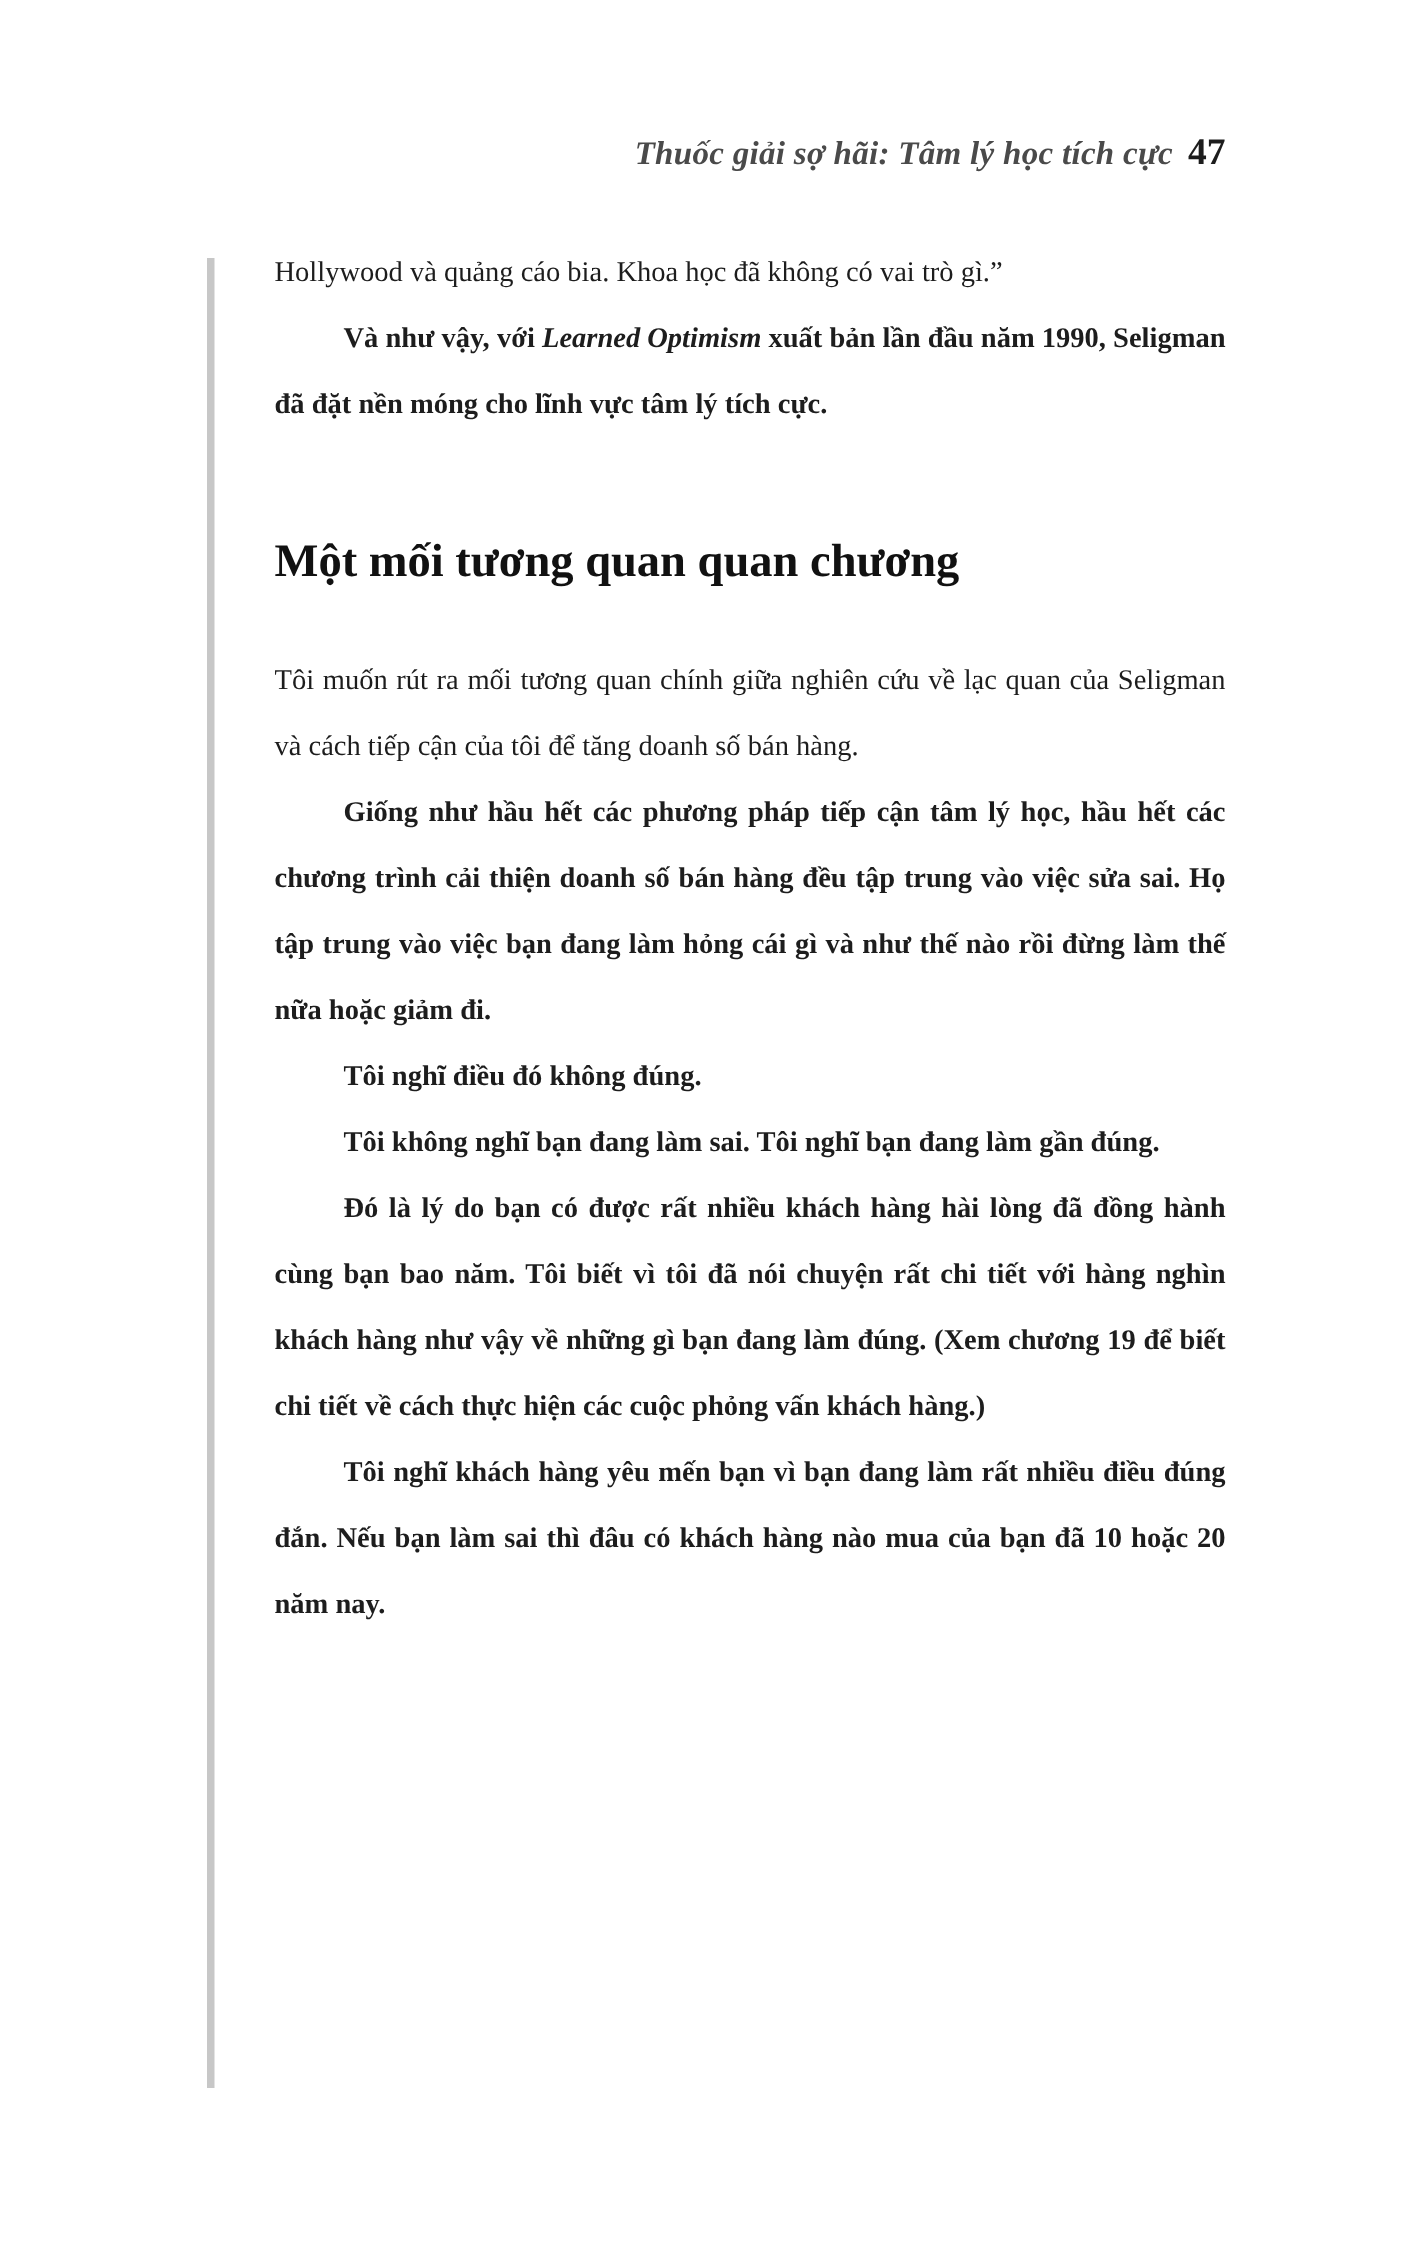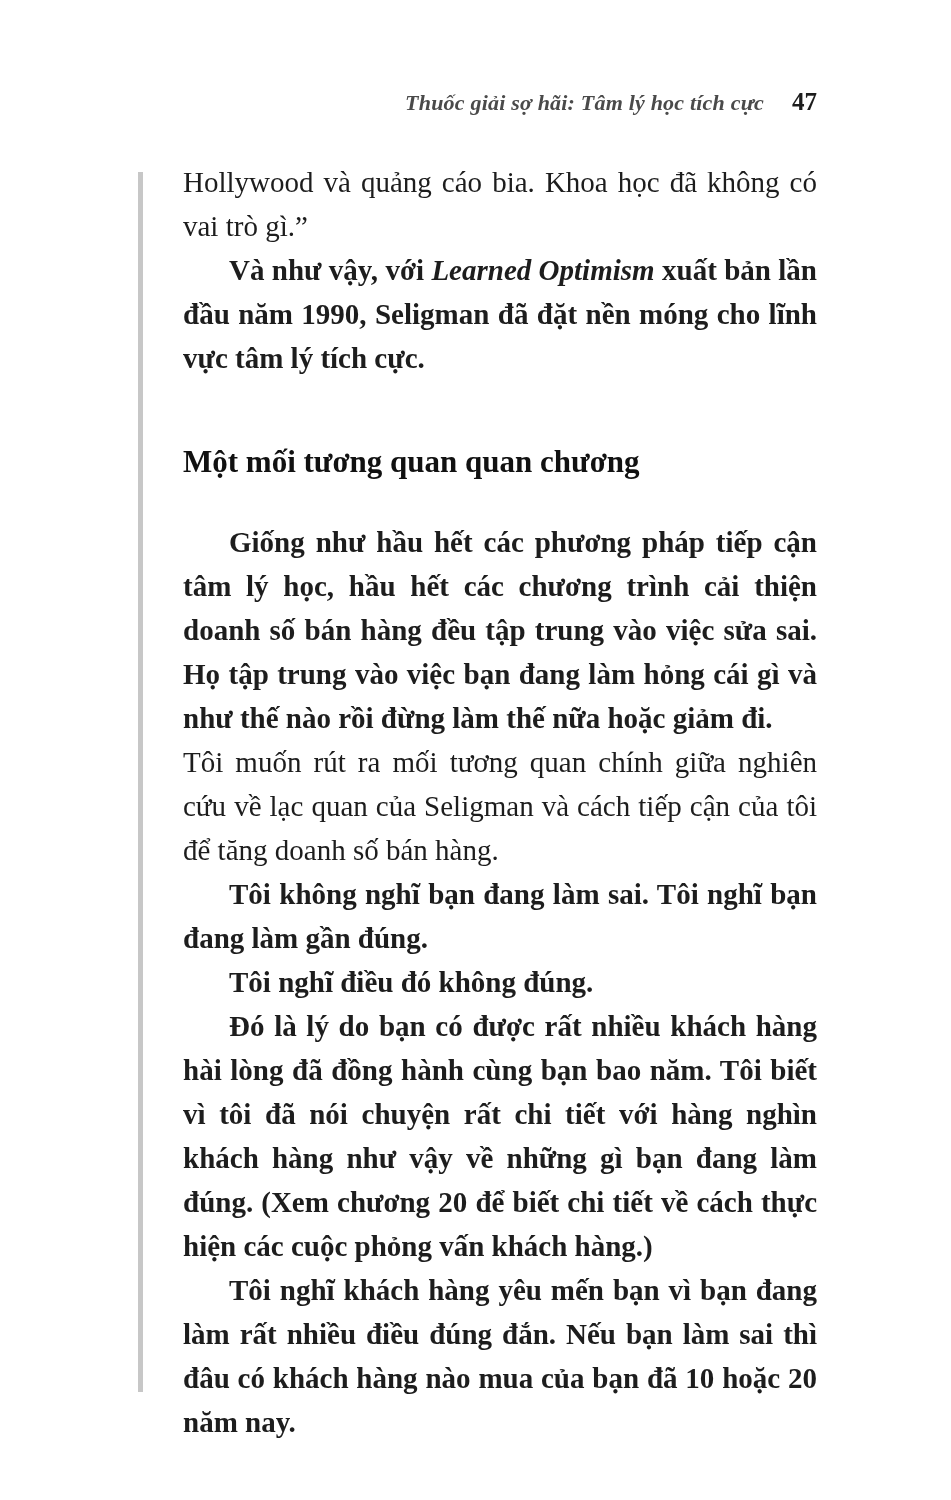--- a/index.html
+++ b/index.html
@@ -28,39 +28,39 @@
     font-size: 22px;
     color: #4a4a4a;
     letter-spacing: 0.2px;
     font-weight: bold;
   }
   .page-number {
     font-style: normal;
     font-weight: bold;
     font-size: 25px;
     color: #1d1d1d;
-    margin-left: 28px;
+    margin-left: 10px;
   }
   .margin-rule {
     position: absolute;
     left: 138px;
     top: 172px;
     width: 5px;
     height: 1220px;
     background: #c7c7c7;
   }
   .body-text {
     position: absolute;
     left: 183px;
     top: 160px;
     width: 634px;
   }
   .body-text p.paragraph {
     margin: 0;
-    font-size: 29px;
+    font-size: 19px;
     line-height: 44px;
     text-align: justify;
     text-justify: inter-word;
   }
   .body-text p.paragraph.indent {
     text-indent: 46px;
     font-weight: bold;
   }
   .body-text h2.heading {
     margin: 62px 0 38px 0;
@@ -79,19 +79,19 @@
 <div class="running-header">
   <span class="running-title">Thuốc giải sợ hãi: Tâm lý học tích cực</span><span class="page-number">47</span>
 </div>
 
 <div class="margin-rule"></div>
 
 <div class="body-text" id="body-text">
     <p class="paragraph"><span>Hollywood và quảng cáo bia. Khoa học đã không có vai trò gì.”</span></p>
     <p class="paragraph indent"><span>Và như vậy, với </span><em>Learned Optimism</em><span> xuất bản lần đầu năm 1990, Seligman đã đặt nền móng cho lĩnh vực tâm lý tích cực.</span></p>
     <h2 class="heading"><span>Một mối tương quan quan chương</span></h2>
+    <p class="paragraph"><span>Tôi muốn rút ra mối tương quan chính giữa nghiên cứu về lạc quan của Seligman và cách tiếp cận của tôi để tăng doanh số bán hàng.</span></p>
     <p class="paragraph indent"><span>Giống như hầu hết các phương pháp tiếp cận tâm lý học, hầu hết các chương trình cải thiện doanh số bán hàng đều tập trung vào việc sửa sai. Họ tập trung vào việc bạn đang làm hỏng cái gì và như thế nào rồi đừng làm thế nữa hoặc giảm đi.</span></p>
-    <p class="paragraph"><span>Tôi muốn rút ra mối tương quan chính giữa nghiên cứu về lạc quan của Seligman và cách tiếp cận của tôi để tăng doanh số bán hàng.</span></p>
+    <p class="paragraph indent"><span>Tôi nghĩ điều đó không đúng.</span></p>
     <p class="paragraph indent"><span>Tôi không nghĩ bạn đang làm sai. Tôi nghĩ bạn đang làm gần đúng.</span></p>
-    <p class="paragraph indent"><span>Tôi nghĩ điều đó không đúng.</span></p>
-    <p class="paragraph indent"><span>Đó là lý do bạn có được rất nhiều khách hàng hài lòng đã đồng hành cùng bạn bao năm. Tôi biết vì tôi đã nói chuyện rất chi tiết với hàng nghìn khách hàng như vậy về những gì bạn đang làm đúng. (Xem chương 20 để biết chi tiết về cách thực hiện các cuộc phỏng vấn khách hàng.)</span></p>
+    <p class="paragraph indent"><span>Đó là lý do bạn có được rất nhiều khách hàng hài lòng đã đồng hành cùng bạn bao năm. Tôi biết vì tôi đã nói chuyện rất chi tiết với hàng nghìn khách hàng như vậy về những gì bạn đang làm đúng. (Xem chương 19 để biết chi tiết về cách thực hiện các cuộc phỏng vấn khách hàng.)</span></p>
     <p class="paragraph indent"><span>Tôi nghĩ khách hàng yêu mến bạn vì bạn đang làm rất nhiều điều đúng đắn. Nếu bạn làm sai thì đâu có khách hàng nào mua của bạn đã 10 hoặc 20 năm nay.</span></p>
   </div>
 
 </body></html>

